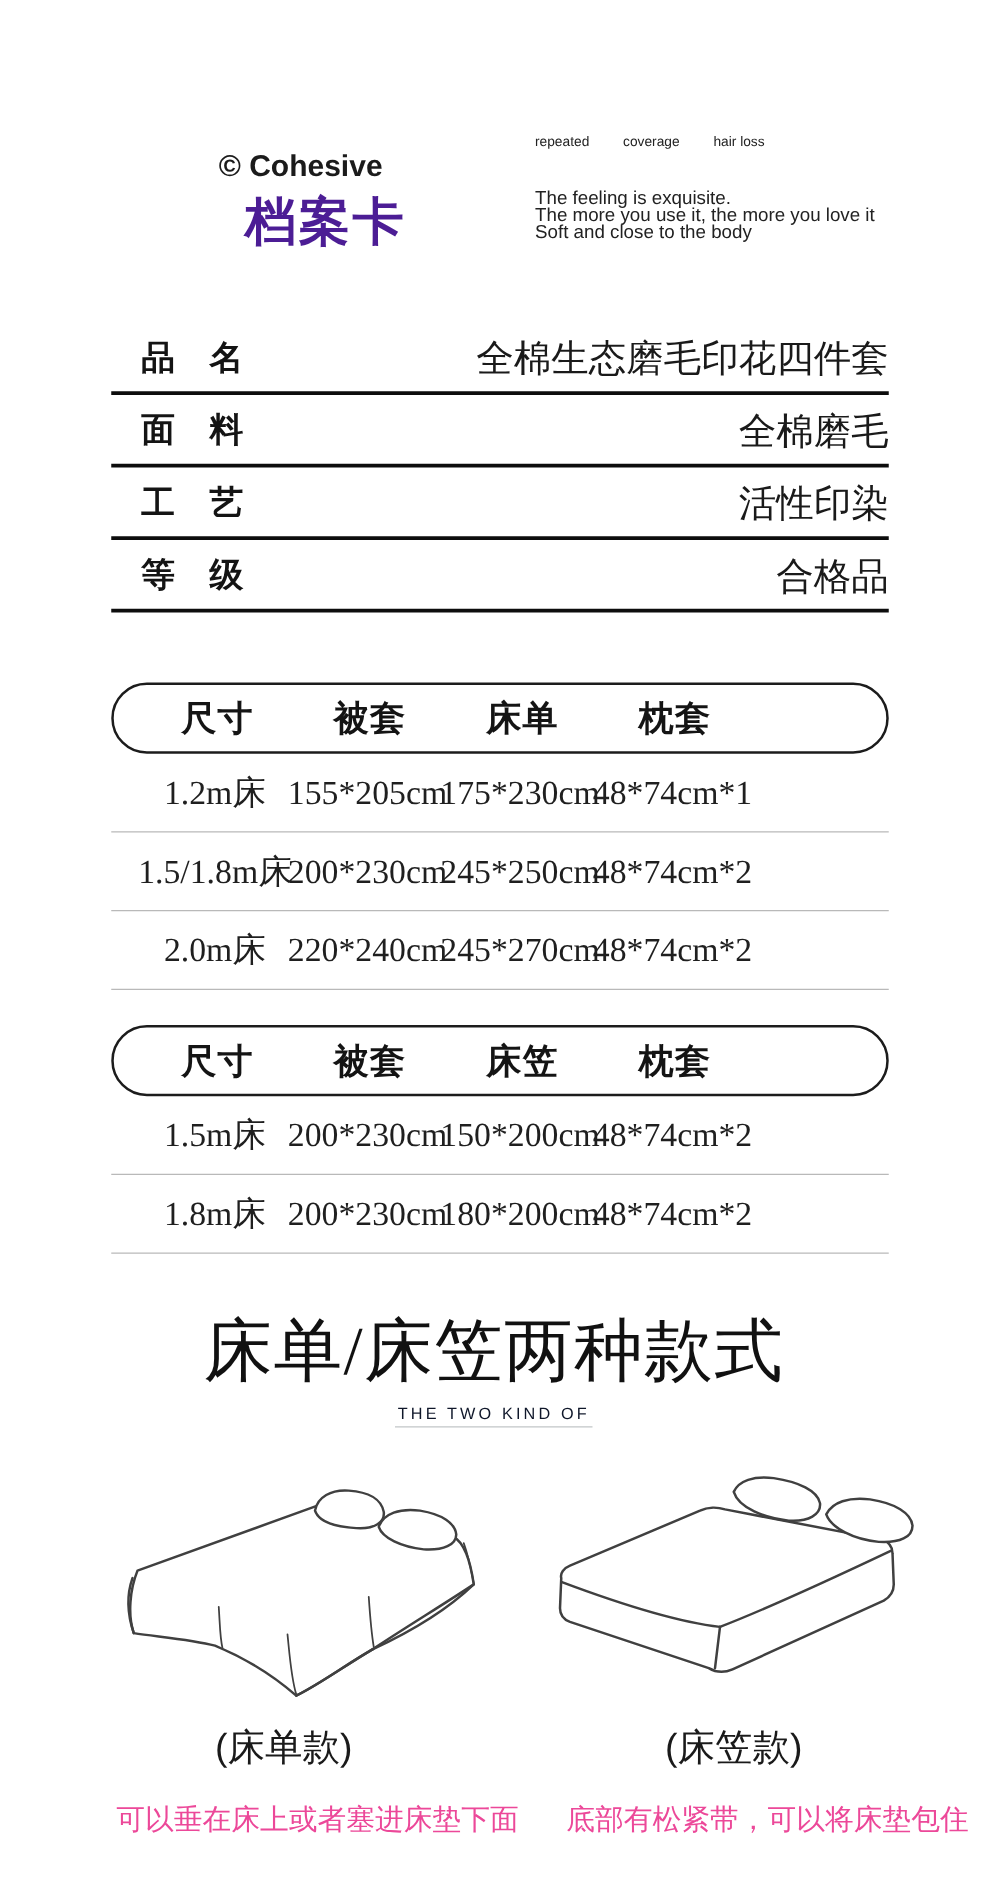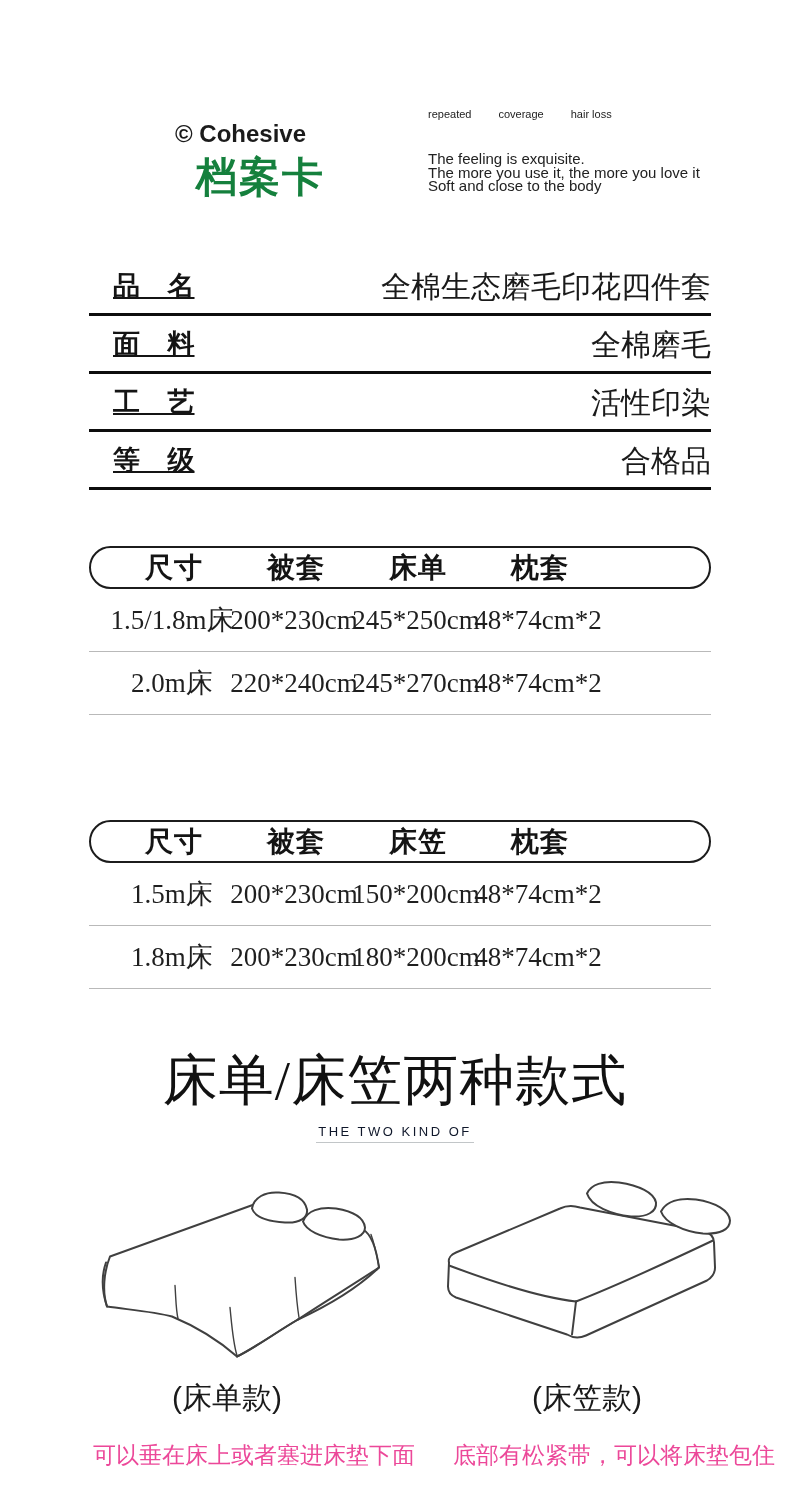--- a/index.html
+++ b/index.html
@@ -11,45 +11,45 @@
   }
   .abs { position:absolute; }
 
   
   .main-title {
     left:170px; top:6px;
     font-family:"Liberation Serif","DejaVu Serif",serif;
     font-size:68px; font-weight:400; letter-spacing:-3px; color:#141414;
   }
   .brand { left:175px; top:120px; font-size:24px; font-weight:700; color:#1b1b1b; }
-  .card-label { left:196px; top:150px; font-size:41px; font-weight:800; letter-spacing:2px; color:#15803d; }
+  .card-label { left:196px; top:150px; font-size:41px; font-weight:800; letter-spacing:2px; color:#4c1d95; }
   .keywords { left:428px; top:108px; display:flex; gap:27px; font-size:11px; color:#222; }
   .tagline { left:428px; top:152px; font-size:15px; line-height:13.5px; color:#222; }
 
   
   .spec-table { left:89px; top:258px; width:622px; }
   .spec-row {
     height:58px; display:flex; justify-content:space-between; align-items:center;
     border-bottom:3px solid #0d0d0d;
   }
   .spec-label {
     padding-left:24px; font-size:27px; font-weight:800; color:#141414;
-    white-space:pre; word-spacing:20px;text-decoration:underline;
+    white-space:pre; word-spacing:20px;
   }
   .spec-value {
     font-family:"Liberation Serif","DejaVu Serif",serif;
     font-size:30px; color:#1a1a1a; align-self:flex-end; padding-bottom:5px; white-space:nowrap;
   }
 
   
   .size-table { width:622px; }
   .size-table-1 { left:89px; top:546px; }
   .size-table-2 { left:89px; top:820px; }
   .pill-header {
-    height:43px; border:2px solid #1c1c1c; border-radius:30px;
+    height:57px; border:2px solid #1c1c1c; border-radius:30px;
     display:grid; grid-template-columns:122px 122px 122px 122px;
     padding-left:22px; padding-right:114px; align-items:center; justify-items:center;
   }
   .pill-header span { font-size:28px; font-weight:600; color:#141414; letter-spacing:1px; white-space:nowrap; }
   .size-row {
     height:63px; display:grid; grid-template-columns:122px 122px 122px 122px;
     padding-left:22px; padding-right:114px; align-items:center; justify-items:center;
     border-bottom:1px solid #b9b9b9;
   }
   .size-row span {
@@ -117,20 +117,26 @@
       <span class="spec-value">合格品</span>
     </div>
   </div>
 
   <div class="abs size-table size-table-1">
     <div class="pill-header">
       <span>尺寸</span>
       <span>被套</span>
       <span>床单</span>
       <span>枕套</span>
+    </div>
+    <div class="size-row">
+      <span>1.2m床</span>
+      <span>155*205cm</span>
+      <span>175*230cm</span>
+      <span>48*74cm*1</span>
     </div>
     <div class="size-row">
       <span>1.5/1.8m床</span>
       <span>200*230cm</span>
       <span>245*250cm</span>
       <span>48*74cm*2</span>
     </div>
     <div class="size-row">
       <span>2.0m床</span>
       <span>220*240cm</span>

